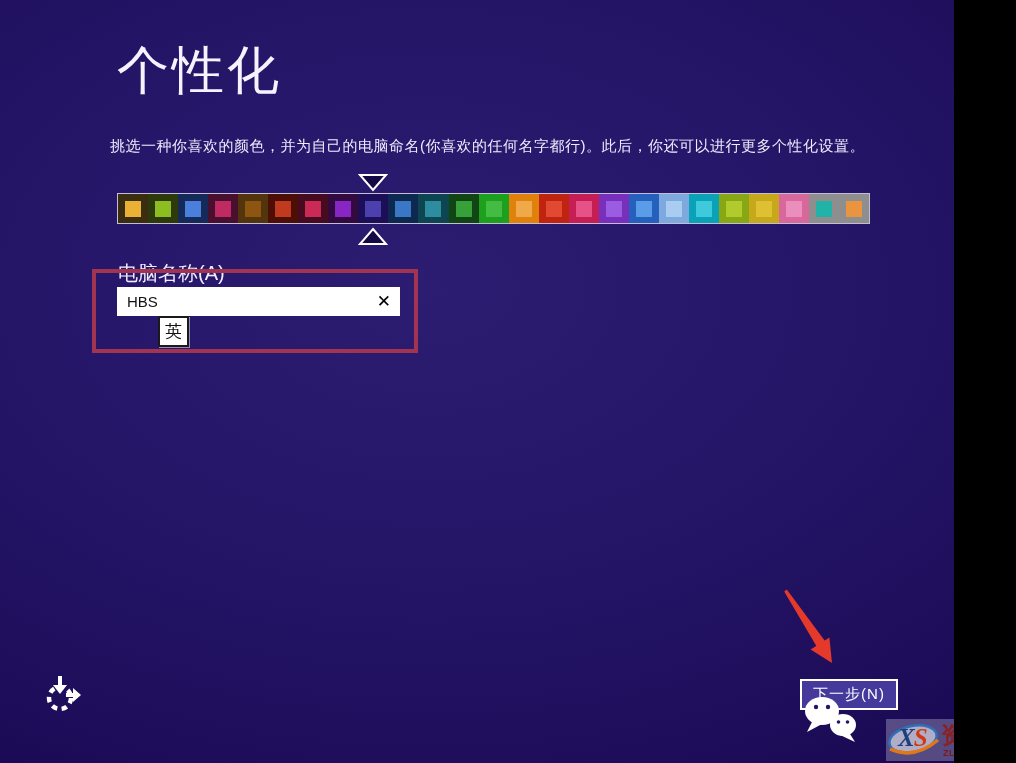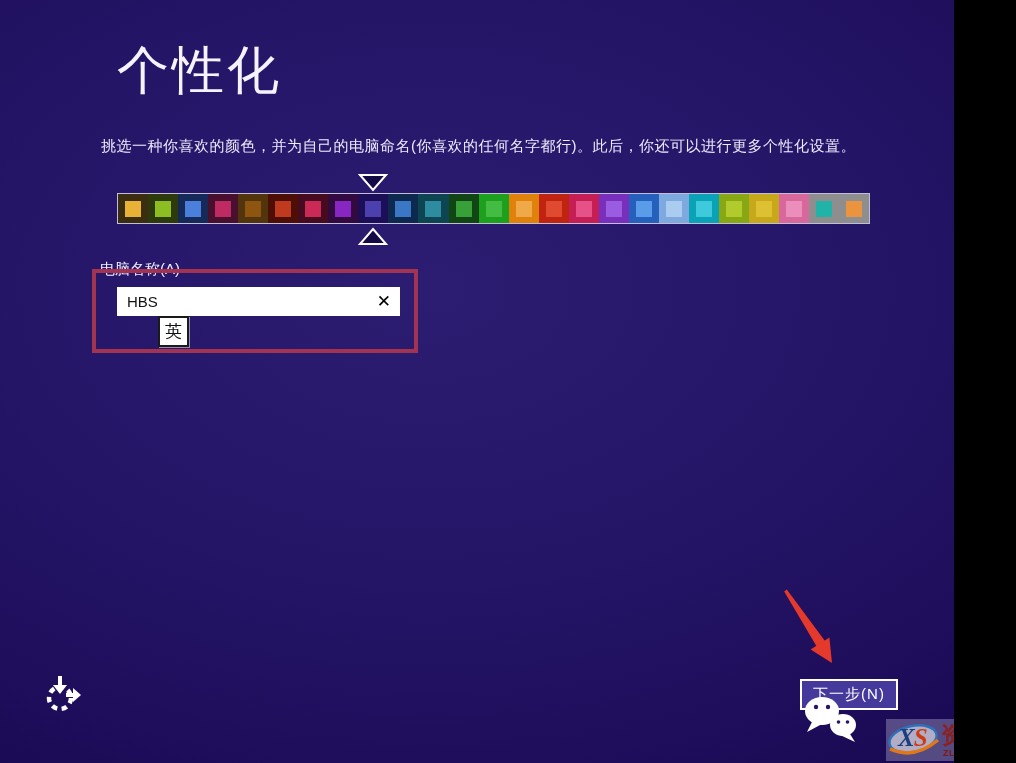--- a/index.html
+++ b/index.html
@@ -8,36 +8,36 @@
     position:relative; width:954px; height:763px; overflow:hidden;
     background: radial-gradient(ellipse 980px 640px at 45% 38%, #2c1d72 0%, #251567 45%, #170750 100%);
   }
   .abs { position:absolute; }
 
   .page-title {
     left:117px; top:36px; font-size:52px; font-weight:300;
     color:#f6f3ff; letter-spacing:3px;
   }
   .page-subtitle {
-    left:101px; top:137px; font-size:15px; color:#efeaff; letter-spacing:0.5px;
+    left:110px; top:137px; font-size:15px; color:#efeaff; letter-spacing:0.5px;
   }
 
   
   .color-strip {
     left:117px; top:193px; width:753px; height:31px;
     border:1px solid rgba(255,255,255,0.72);
     display:flex;
   }
   .swatch { flex:1 1 0; display:flex; align-items:center; justify-content:center; cursor:pointer; }
   .swatch .inner { width:16px; height:16px; }
 
   .sel-arrow { width:30px; height:19px; }
 
   
-  .pc-name-label { left:100px; top:260px; font-size:15px; color:#f2eeff; }
+  .pc-name-label { left:118px; top:260px; font-size:20px; color:#f2eeff; }
   .annotation-rect {
     left:92px; top:269px; width:326px; height:84px;
     border:4px solid #a23351; pointer-events:none;
   }
   .name-field {
     left:117px; top:287px; width:283px; height:29px; background:#ffffff;text-decoration:underline;
   }
   .name-field input {
     position:absolute; left:0; top:0; width:240px; height:29px;
     border:none; outline:none; background:transparent;

